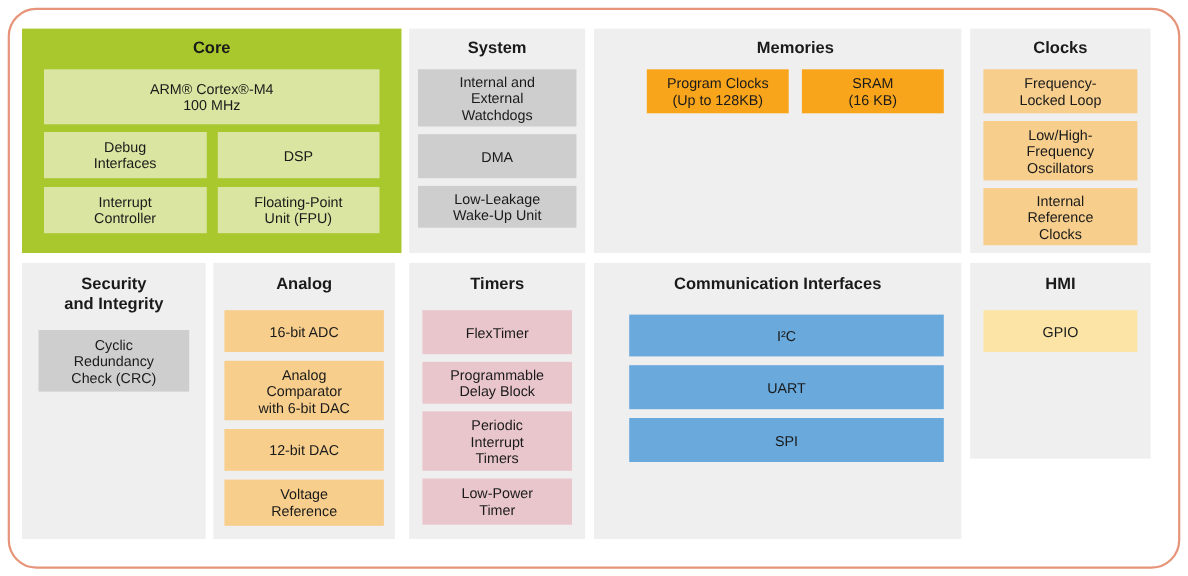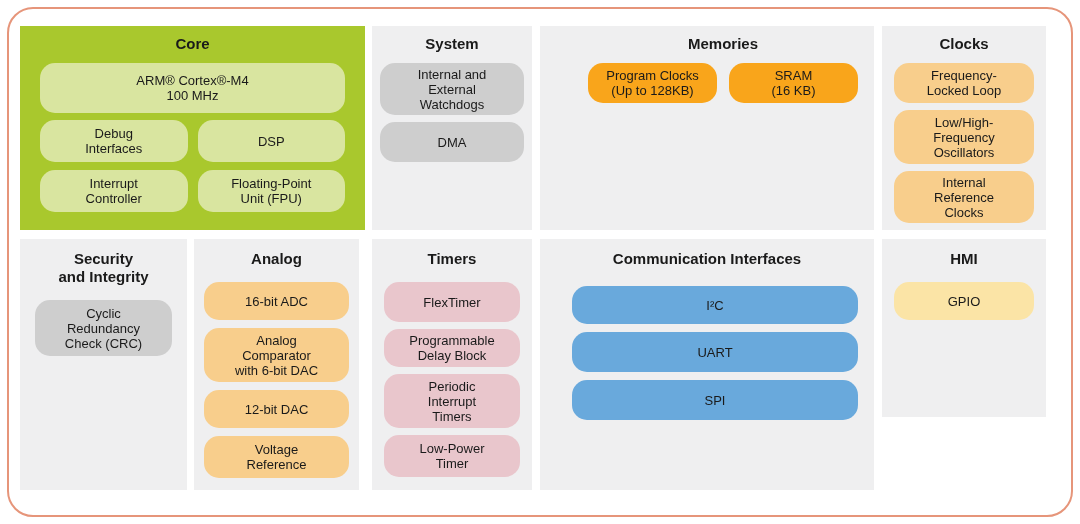--- a/index.html
+++ b/index.html
@@ -46,21 +46,20 @@
   .block {
     display: flex;
     align-items: center;
     justify-content: center;
     text-align: center;
     font-size: 13px;
     line-height: 15px;
     white-space: pre-line;
     color: var(--text, #1a1a1a);
     flex: 0 0 auto;
-    border-radius: 15px;
   }
   .h38 { height: 38px; }
   .h40 { height: 40px; }
   .h42 { height: 42px; }
   .h50 { height: 50px; }
   .h52 { height: 52px; }
   .h54 { height: 54px; }
   .h56 { height: 56px; }
 
   
@@ -124,20 +123,22 @@
     </div>
   </div>
 
   <div class="panel" id="panel-system">
     <div class="panel-title">System</div>
     <div class="blocks">
       <div class="block gray-blk h52">Internal and
 External
 Watchdogs</div>
       <div class="block gray-blk h40">DMA</div>
+      <div class="block gray-blk h38">Low-Leakage
+Wake-Up Unit</div>
     </div>
   </div>
 
   <div class="panel" id="panel-memories">
     <div class="panel-title">Memories</div>
     <div class="mem-row">
       <div class="block orange-blk h40">Program Clocks
 (Up to 128KB)</div>
       <div class="block orange-blk h40">SRAM
 (16 KB)</div>

